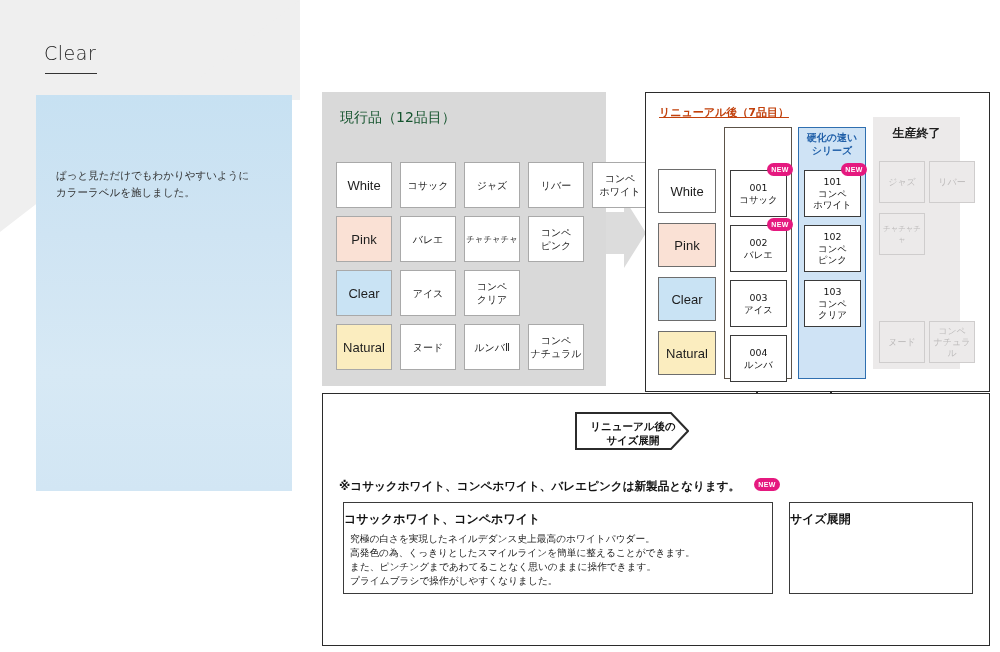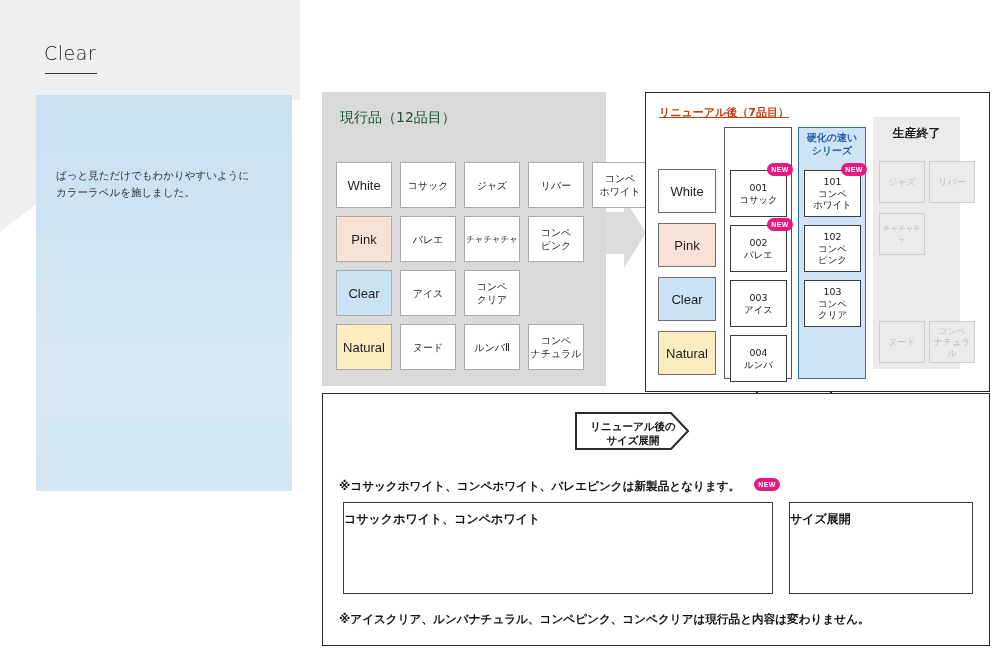--- a/index.html
+++ b/index.html
@@ -395,22 +395,22 @@
     <polygon points="1,1 96,1 113,19 96,37 1,37" fill="#ffffff" stroke="#2b2b2b" stroke-width="2"></polygon>
   </svg>
   <div class="size-label-txt" style="position:absolute;left:585px;top:419px;width:96px;z-index:7;">リニューアル後の<br>サイズ展開</div>
 
   <div class="notes-box">
     <div class="note-line note1">※コサックホワイト、コンペホワイト、バレエピンクは新製品となります。</div>
     <div class="badge-new note-badge">NEW</div>
 
     <div class="sub-box left">
       <div class="sub-head">コサックホワイト、コンペホワイト</div>
+      <div class="sub-body">究極の白さを実現したネイルデダンス史上最高のホワイトパウダー。<br>高発色の為、くっきりとしたスマイルラインを簡単に整えることができます。<br>また、ピンチングまであわてることなく思いのままに操作できます。<br>プライムブラシで操作がしやすくなりました。</div>
     </div>
 
     <div class="sub-box right">
       <div class="sub-head">サイズ展開</div>
     </div>
 
-    <div class="note-line note2">※アイスクリア、ルンバナチュラル、コンペピンク、コンペクリアは現行品と内容は変わりません。</div>
   </div>
 
 </div>
 
 </body></html>

